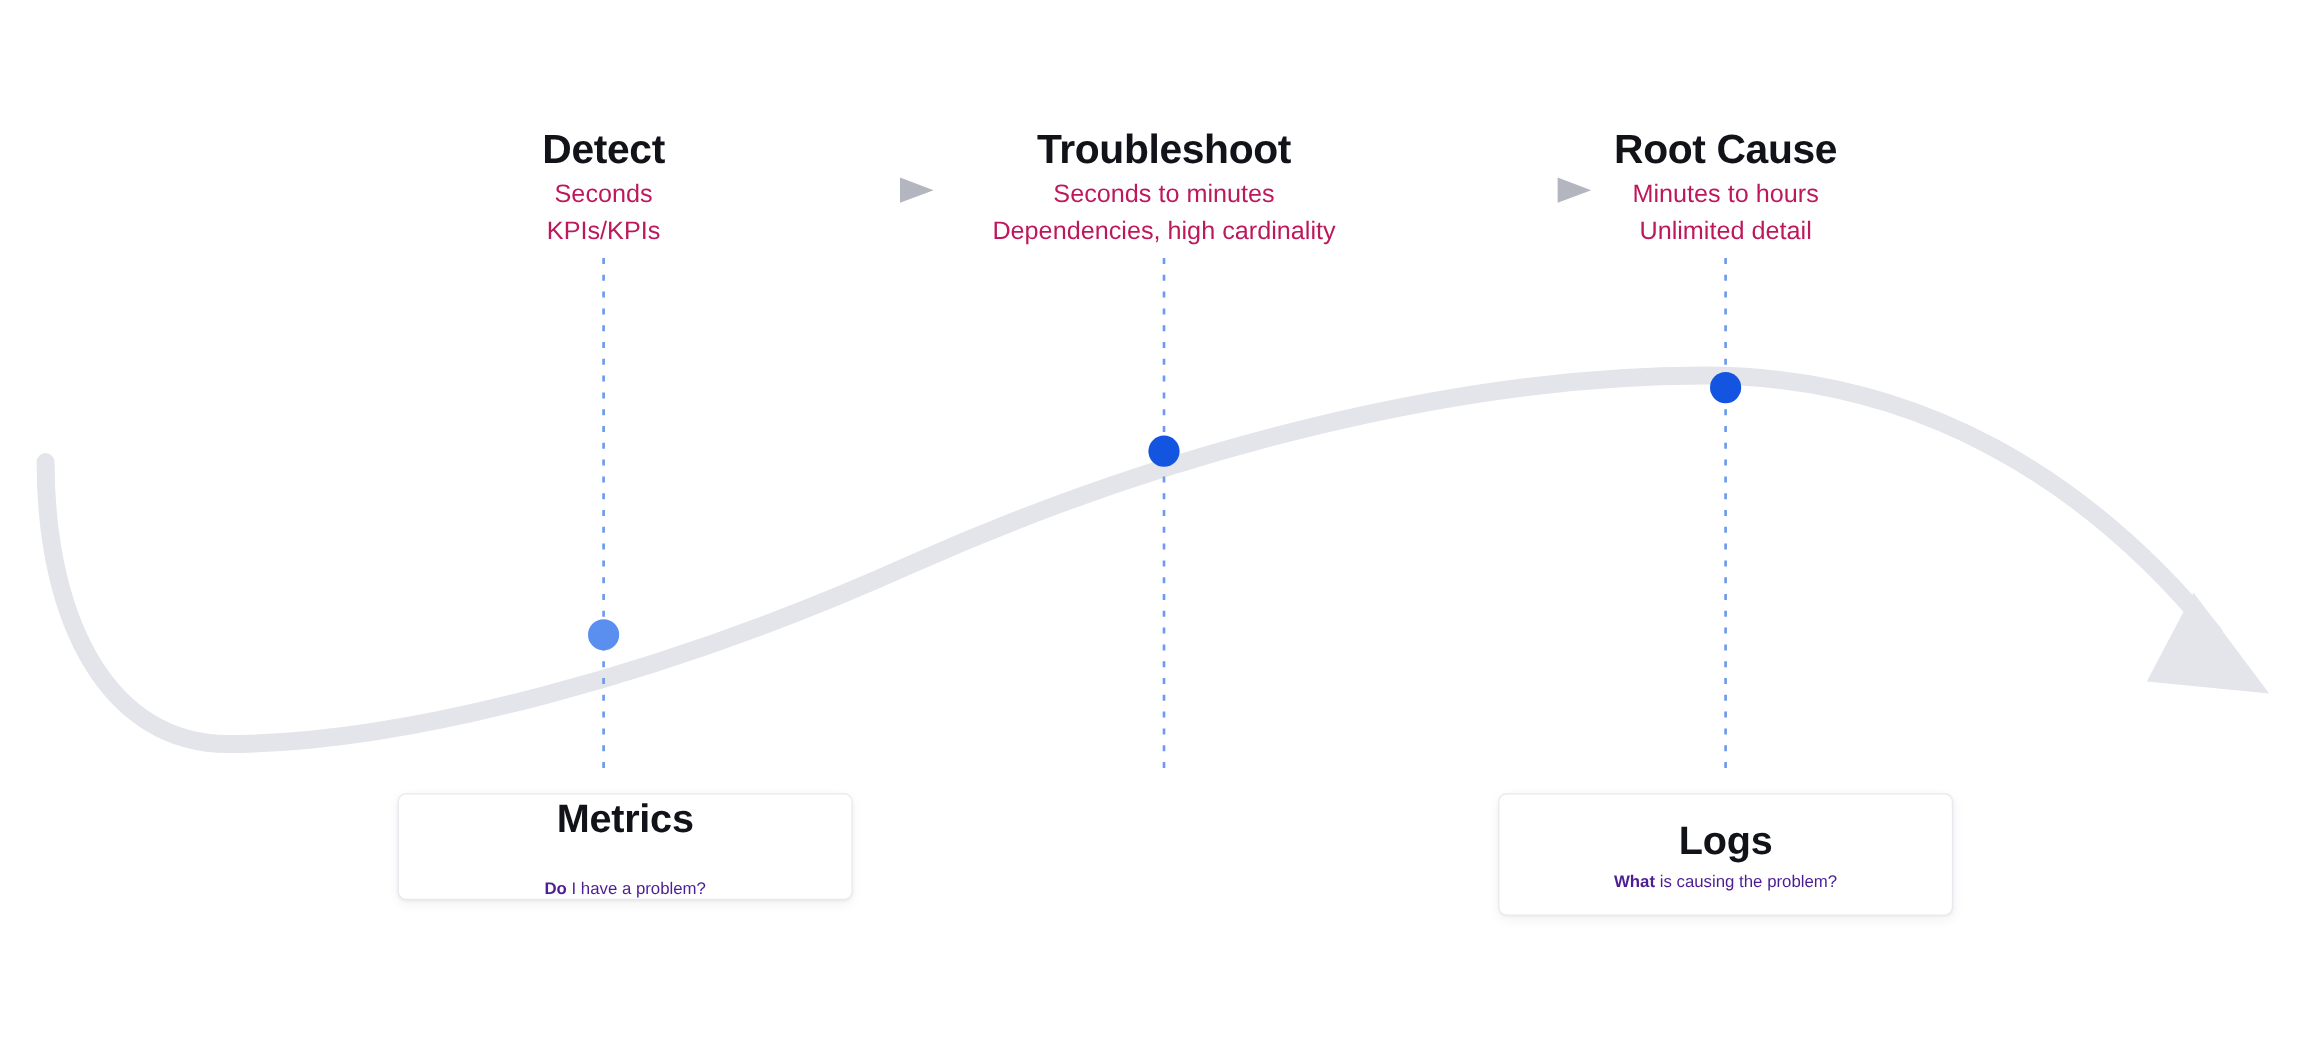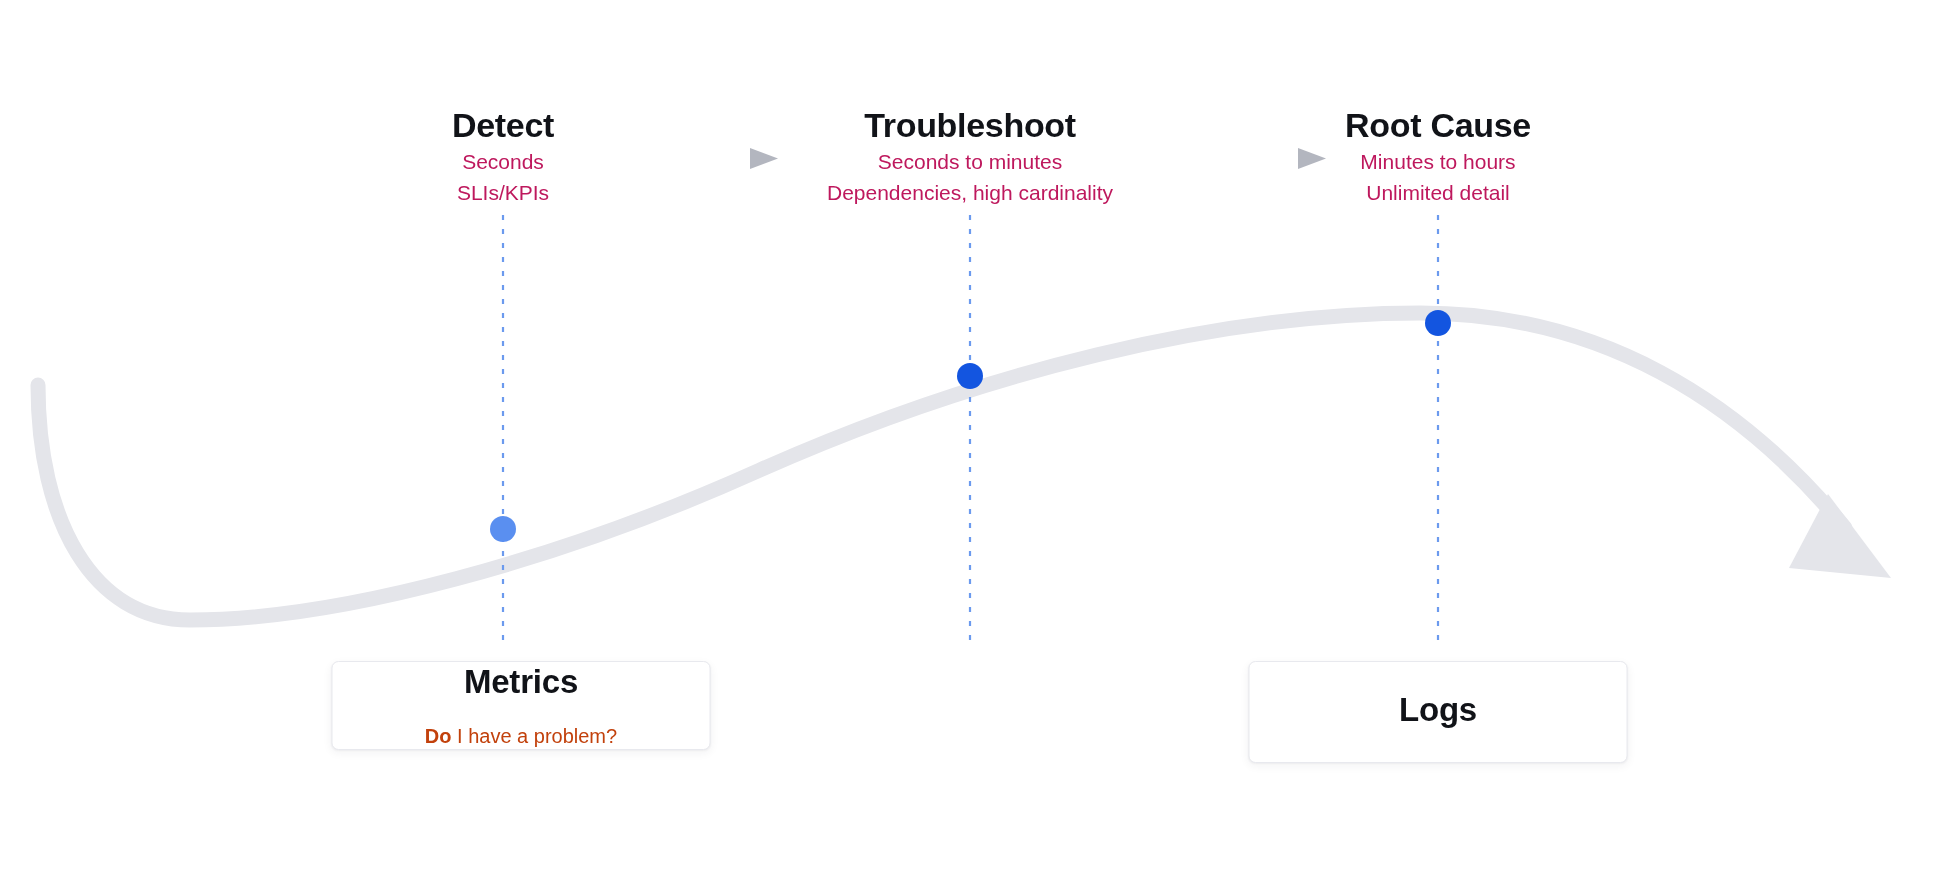--- a/index.html
+++ b/index.html
@@ -73,23 +73,23 @@
   }
   .card-title {
     font-size: 33px;
     font-weight: 700;
     color: #111318;
     letter-spacing: -0.2px;
     line-height: 1.2;
     margin: 0 0 5px 0;
   }
   .card-q {
-    font-size: 20px;
+    font-size: 14px;
     font-weight: 400;
-    color: #c2410c;
+    color: #4c1d95;
     line-height: 1.25;
     margin: 0;
     white-space: nowrap;
   }
   .card-q .lead {
     font-weight: 700;
   }
 </style>
 </head>
 <body>
@@ -129,21 +129,21 @@
     </g>
     <g>
       <line x1="1180" y1="158" x2="1300" y2="158" stroke="url(#connArrowGrad)" stroke-width="4.5"></line>
       <path d="M 1298 148 L 1326 158.5 L 1298 169 Z" fill="#b3b6bf"></path>
     </g>
   </svg>
 
   <div class="phase" style="left:503px; top:105px;">
     <div class="phase-title">Detect</div>
     <div class="phase-sub">Seconds</div>
-    <div class="phase-sub">SLIs/KPIs</div>
+    <div class="phase-sub">KPIs/KPIs</div>
   </div>
 
   <div class="phase" style="left:1438px; top:105px;">
     <div class="phase-title">Root Cause</div>
     <div class="phase-sub">Minutes to hours</div>
     <div class="phase-sub">Unlimited detail</div>
   </div>
 
   <div class="phase" style="left:970px; top:105px;">
     <div class="phase-title">Troubleshoot</div>
@@ -154,15 +154,18 @@
   <div class="card" style="left:521px; top:661px; width:379px; height:89px;justify-content:space-between;">
     <div class="card-title">Metrics</div>
     <div class="card-q">
       <span class="lead">Do</span><span> I have a problem?</span>
     </div>
   </div>
 
 
   <div class="card" style="left:1438px; top:661px; width:379px; height:102px;">
     <div class="card-title">Logs</div>
+    <div class="card-q">
+      <span class="lead">What</span><span> is causing the problem?</span>
+    </div>
   </div>
 
 </div>
 
 </body></html>

